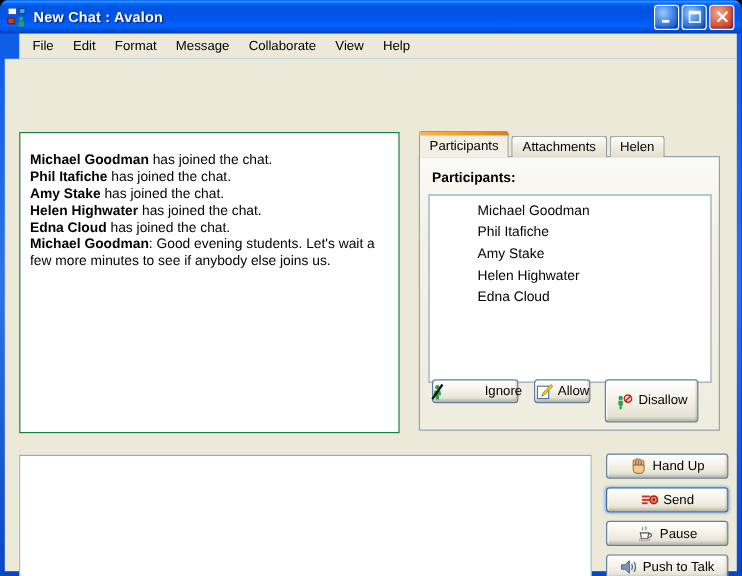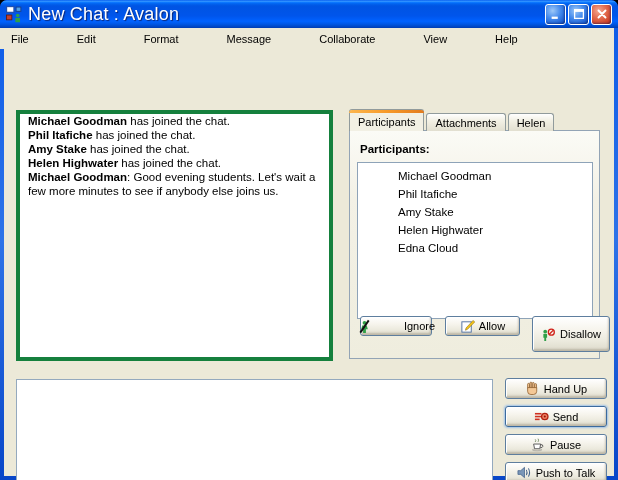--- a/index.html
+++ b/index.html
@@ -6,37 +6,37 @@
   html,body { width:618px; height:480px; background:#000; overflow:hidden;
     font-family:"Liberation Sans","DejaVu Sans",sans-serif; }
   .window { position:absolute; inset:0; border-radius:7px 7px 0 0; overflow:hidden;
     background:linear-gradient(180deg,#0A5AE8 0%,#2E73E8 50%,#0846C8 100%); }
   
   .titlebar { position:absolute; left:0; right:0; top:0; height:28px;
     border-radius:7px 7px 0 0;
     background:linear-gradient(180deg,#0058EE 0%,#3593FF 4%,#288EFF 6%,#127DFF 8%,#036FFC 10%,#0262EE 14%,#0057E5 20%,#0054E3 24%,#0055EB 56%,#005BF5 66%,#0062FF 76%,#0057E5 86%,#004CD0 92%,#0043BF 97%,#003BB0 100%);
     display:flex; align-items:center; padding:0 6px; }
   .titlebar .appicon { width:17px; height:17px; margin-right:5px; flex:0 0 auto; }
-  .titlebar .title { color:#fff; font-weight:normal; font-size:18px;
+  .titlebar .title { color:#fff; font-weight:bold; font-size:12px;
     text-shadow:1px 1px 1px #0B2574; letter-spacing:.2px; flex:1;
     white-space:nowrap; overflow:hidden; }
   .wbtns { display:flex; gap:2px; }
   .wbtn { width:21px; height:21px; border:1px solid #fff; border-radius:3px;
     display:flex; align-items:center; justify-content:center; padding:0; cursor:pointer;
     box-shadow:inset -1px -1px 2px rgba(0,20,90,.45); }
   .wbtn.b-min, .wbtn.b-max { background:radial-gradient(circle at 35% 30%,#9CC8F8 0%,#4389EC 45%,#1E5FD0 80%,#17479E 100%); }
   .wbtn.b-close { background:radial-gradient(circle at 35% 30%,#F5A791 0%,#E0674A 45%,#CC4027 80%,#A62812 100%); }
   
-  .menubar { position:absolute; left:0; right:4px; top:28px; height:21px;
-    background:#ECE9D8; display:flex; align-items:center; padding-left:3px;gap:32px; }
+  .menubar { position:absolute; left:16px; right:4px; top:28px; height:21px;
+    background:#ECE9D8; display:flex; align-items:center; padding-left:3px; }
   .menu-item { font-size:11px; color:#000; padding:3px 8px; cursor:default; }
   
   .content { position:absolute; left:4px; right:4px; top:49px; bottom:4px; background:#ECE9D8; }
   .chatlog { position:absolute; left:12px; top:61px; width:317px; height:251px;
-    background:#fff; border:4px solid #15803d; padding:0 8px; overflow:auto;
+    background:#fff; border:1px solid #15803d; padding:16px 8px; overflow:auto;
     font-size:11.5px; line-height:14px; color:#000; }
   .msg b { font-weight:bold; }
   
   .tabs { position:absolute; left:345px; top:60px; height:22px; display:flex;
     align-items:flex-end; gap:2px; z-index:2; }
   .tab { height:18px; padding:0 8px; display:flex; align-items:center;
     font-size:11px; background:linear-gradient(180deg,#FFFFFF 0%,#F2F0E4 40%,#E2DFD0 100%);
     border:1px solid #919B9C; border-bottom:none; border-radius:3px 3px 0 0; cursor:pointer; }
   .tab.active { height:22px; background:#F2F0E4; position:relative; z-index:3;
     border-color:#919B9C; padding-top:3px; }
@@ -52,21 +52,21 @@
   .prow { height:18px; line-height:18px; font-size:11.5px; padding-left:40px; cursor:default; }
   .pbtns { position:absolute; left:10px; bottom:6px; display:flex; }
   
   .xpbtn { display:flex; align-items:center; justify-content:center; gap:4px;
     border:1px solid #5E7E9E; border-radius:3px; cursor:pointer; color:#000;
     background:linear-gradient(180deg,#fff 0%,#F6F4EC 40%,#ECEADE 70%,#DDDACB 100%);
     box-shadow:inset 1px 1px 0 #fff, inset -1px -2px 2px rgba(140,130,110,.4);
     font-family:"Liberation Sans","DejaVu Sans",sans-serif; font-size:11px; }
   .xpbtn .icn { display:inline-flex; width:15px; height:15px; align-items:center; justify-content:center; }
   .btn-ignore { width:72px; height:20px; margin-right:13px;gap:32px; }
-  .btn-allow  { width:75px; height:20px; margin-right:12px; }
+  .btn-allow  { width:47px; height:20px; margin-right:12px; }
   .btn-disallow { width:78px; height:36px; }
   
   .compose { position:absolute; left:12px; top:330px; width:477px; height:127px;
     background:#fff; border:1px solid #94A9BE; }
   .compose textarea { width:100%; height:100%; border:none; resize:none; outline:none;
     font-family:"Liberation Sans","DejaVu Sans",sans-serif; font-size:11.5px; padding:4px; }
   .actions { position:absolute; left:501px; top:329px; width:102px;
     display:flex; flex-direction:column; gap:7px; }
   .actions .xpbtn { width:102px; height:21px; }
   .actions .xpbtn.default { border-color:#3C6B9E; box-shadow:0 0 2px 1px #9FC2E8,
@@ -118,20 +118,21 @@
     <span class="menu-item">Help</span>
   </div>
 
   <div class="content">
 
     <div class="chatlog">
       <div class="msg"><b>Michael Goodman</b><span> has joined the chat.</span></div>
       <div class="msg"><b>Phil Itafiche</b><span> has joined the chat.</span></div>
       <div class="msg"><b>Amy Stake</b><span> has joined the chat.</span></div>
       <div class="msg"><b>Helen Highwater</b><span> has joined the chat.</span></div>
+      <div class="msg"><b>Edna Cloud</b><span> has joined the chat.</span></div>
       <div class="msg"><b>Michael Goodman</b><span>: Good evening students. Let's wait a few more minutes to see if anybody else joins us.</span></div>
     </div>
 
     <div class="tabs">
       <div class="tab active">
           <span>Participants</span>
         </div>
       <div class="tab">
           <span>Attachments</span>
         </div>

